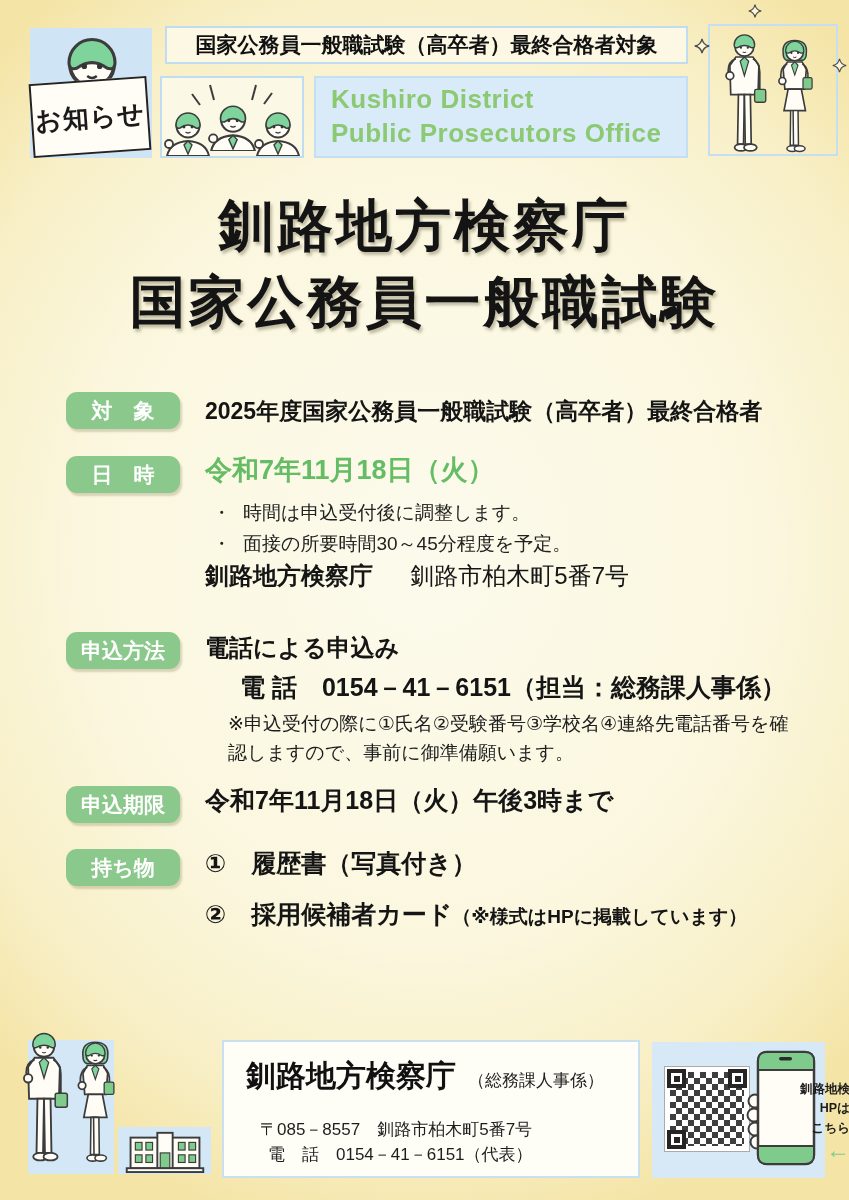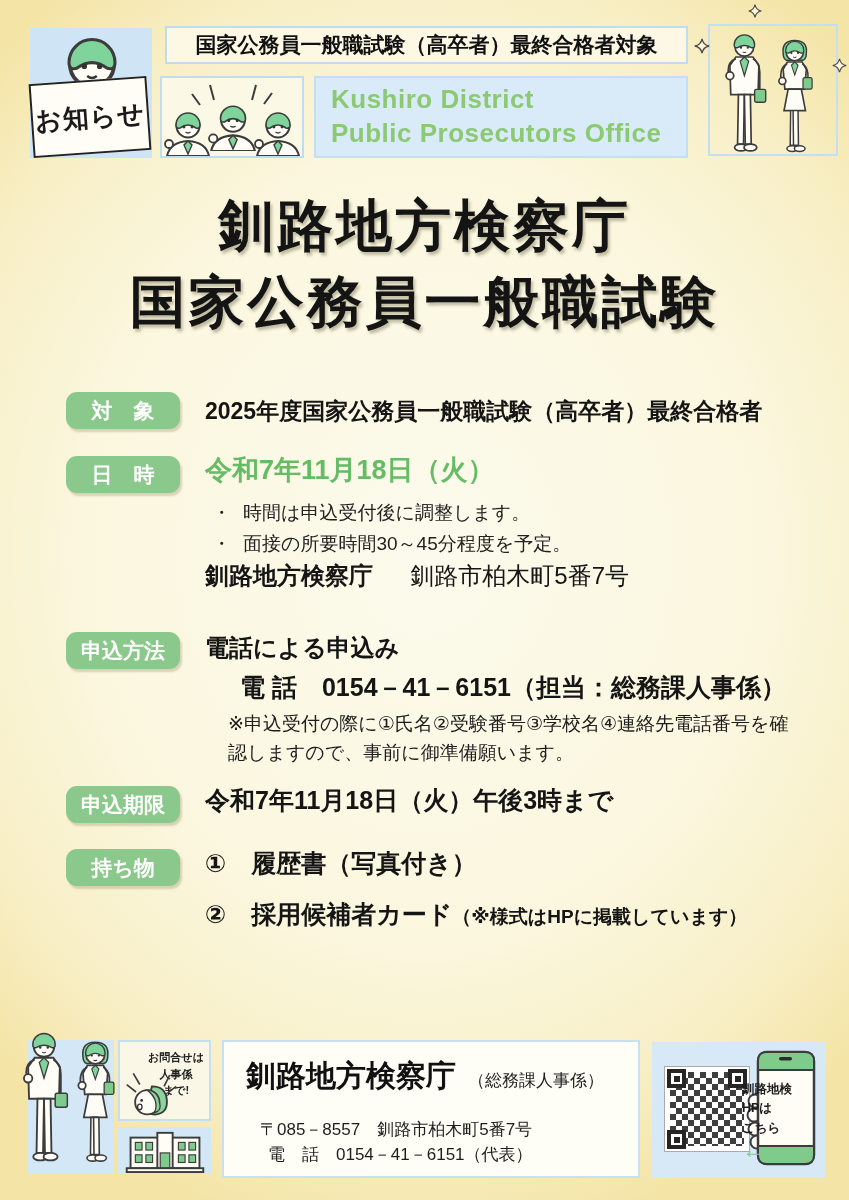--- a/index.html
+++ b/index.html
@@ -57,22 +57,22 @@
   .qr-box{position:absolute;left:652px;top:1042px;width:173px;height:136px;background:#D7E9F7;}
   .qr{position:absolute;left:12px;top:24px;width:86px;height:86px;background:#fff;border:1px solid #aaa;box-sizing:border-box;}
   .qr-dots{position:absolute;inset:5px;opacity:.92;
     background-image:linear-gradient(45deg,#2e2e2e 25%,transparent 25%,transparent 75%,#2e2e2e 75%),
                      linear-gradient(45deg,#2e2e2e 25%,transparent 25%,transparent 75%,#2e2e2e 75%);
     background-size:12px 12px;background-position:0 0,6px 6px;}
   .finder{position:absolute;width:19px;height:19px;border:4px solid #252525;background:#fff;box-sizing:border-box;}
   .finder::after{content:"";position:absolute;inset:2.5px;background:#252525;}
   .finder.tl{left:2px;top:2px;} .finder.tr{right:2px;top:2px;} .finder.bl{left:2px;bottom:2px;}
   .phone-svg{position:absolute;left:94px;top:7px;}
-  .qr-caption{position:absolute;left:90px;top:38px;width:60px;text-align:left;font-size:12.5px;
-    line-height:1.55;font-weight:600;color:#1c1c1c;}
+  .qr-caption{position:absolute;left:106px;top:38px;width:60px;text-align:right;font-size:12.5px;
+    line-height:1.55;font-weight:600;color:#1c1c1c;padding-left:32px;}
   .qr-arrow{display:block;margin-top:1px;font-size:24px;line-height:22px;font-weight:bold;color:#7FCB8C;}
 </style>
 </head>
 <body>
 
 <svg width="0" height="0" style="position:absolute">
   <defs>
     <symbol id="bust" viewBox="0 0 48 48">
       <path d="M3 48 q3 -14 21 -15 q18 1 21 15 z" fill="#FFFDF6" stroke="#3c3c3c" stroke-width="2"></path>
       <path d="M24 33 l-4 4 4 9 4 -9 z" fill="#7FD49B" stroke="#3c3c3c" stroke-width="1.4"></path>
@@ -204,40 +204,20 @@
   <div class="val" style="left:205px;top:898px;font-size:25px">
     <span class="bold">②　採用候補者カード</span><span class="small-note">（※様式はHPに掲載しています）</span>
   </div>
 
   <div class="f-people-box"></div>
   <svg class="f-people-svg" width="112" height="164" viewBox="0 0 120 150">
     <use href="#person-m" x="0" y="0" width="60" height="150"></use>
     <use href="#person-f" x="56" y="8" width="58" height="142"></use>
   </svg>
 
-  <div class="bubble-box">
-    <div class="bubble-text">
-      <div>お問合せは</div>
-      <div>人事係</div>
-      <div>まで!</div>
-    </div>
-    <svg class="bubble-face" width="58" height="56" viewBox="0 0 60 60">
-      <g stroke="#3c3c3c" stroke-width="1.8">
-        <line x1="4" y1="22" x2="14" y2="30"></line>
-          <line x1="11" y1="10" x2="18" y2="22"></line>
-        <line x1="50" y1="12" x2="44" y2="24"></line>
-          <line x1="57" y1="24" x2="48" y2="31"></line>
-      </g>
-      <path d="M31 24 q15 0 16 15 q1 13 -11 15 q-9 1 -11 -7 z" fill="#8CD49E" stroke="#3c3c3c" stroke-width="2"></path>
-      <circle cx="26" cy="41" r="13" fill="#FFFDF6" stroke="#3c3c3c" stroke-width="2"></circle>
-      <path d="M26 28 a13 13 0 0 1 13 13 q3 9 -5 11 q5 -14 -8 -24 z" fill="#8CD49E" stroke="#3c3c3c" stroke-width="1.4"></path>
-      <circle cx="20" cy="39" r="1.5" fill="#333"></circle>
-      <ellipse cx="18" cy="46" rx="2.4" ry="3" fill="#fff" stroke="#333" stroke-width="1.4"></ellipse>
-    </svg>
-  </div>
 
   <div class="building-box">
     <svg width="88" height="46" viewBox="0 0 92 48">
       <rect x="10" y="10" width="72" height="32" fill="#FFFDF6" stroke="#3c3c3c" stroke-width="2"></rect>
       <rect x="38" y="5" width="16" height="37" fill="#FFFDF6" stroke="#3c3c3c" stroke-width="2"></rect>
       <g fill="#7FCB8C" stroke="#3c3c3c" stroke-width="1.2">
         <rect x="15" y="15" width="7" height="8"></rect>
           <rect x="26" y="15" width="7" height="8"></rect>
         <rect x="60" y="15" width="7" height="8"></rect>
           <rect x="71" y="15" width="7" height="8"></rect>

